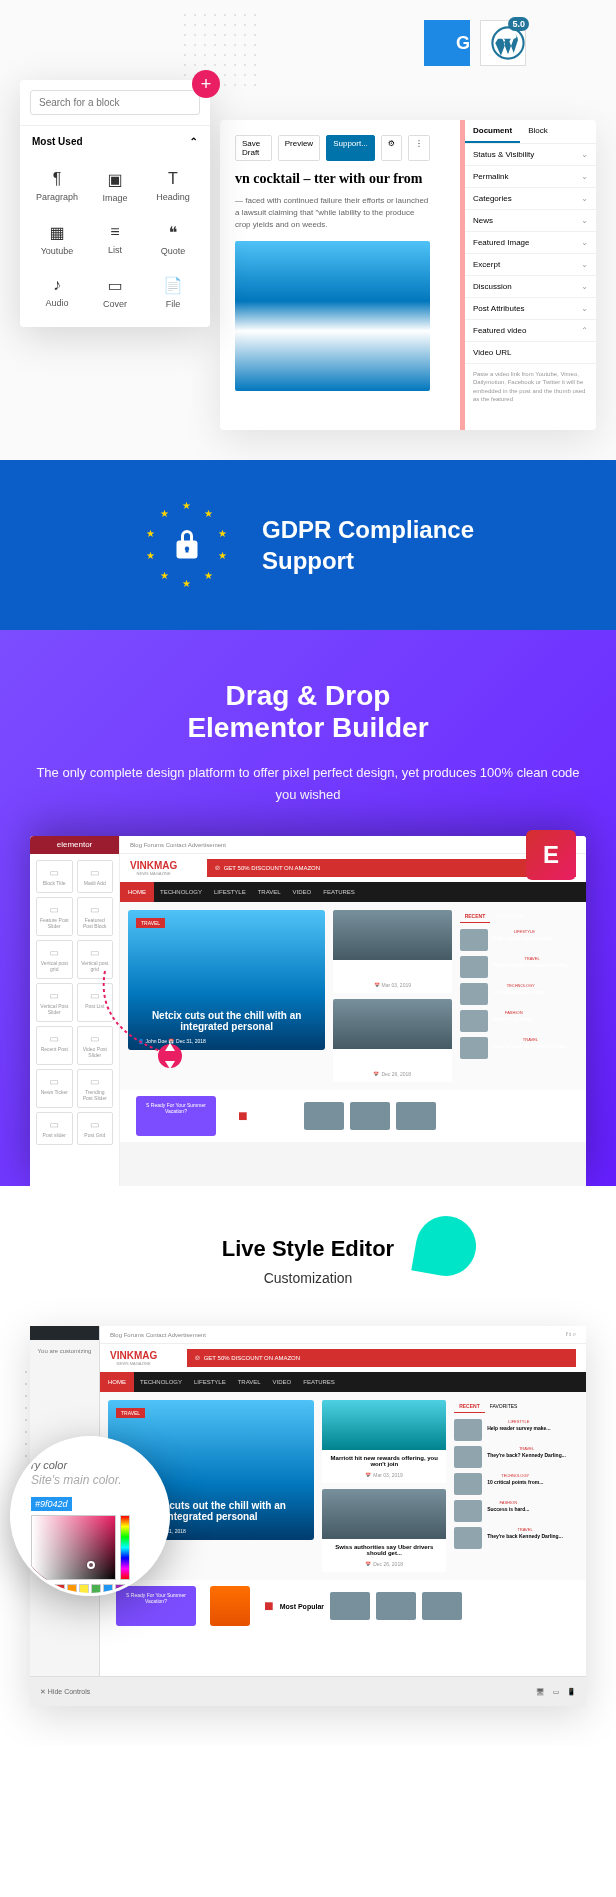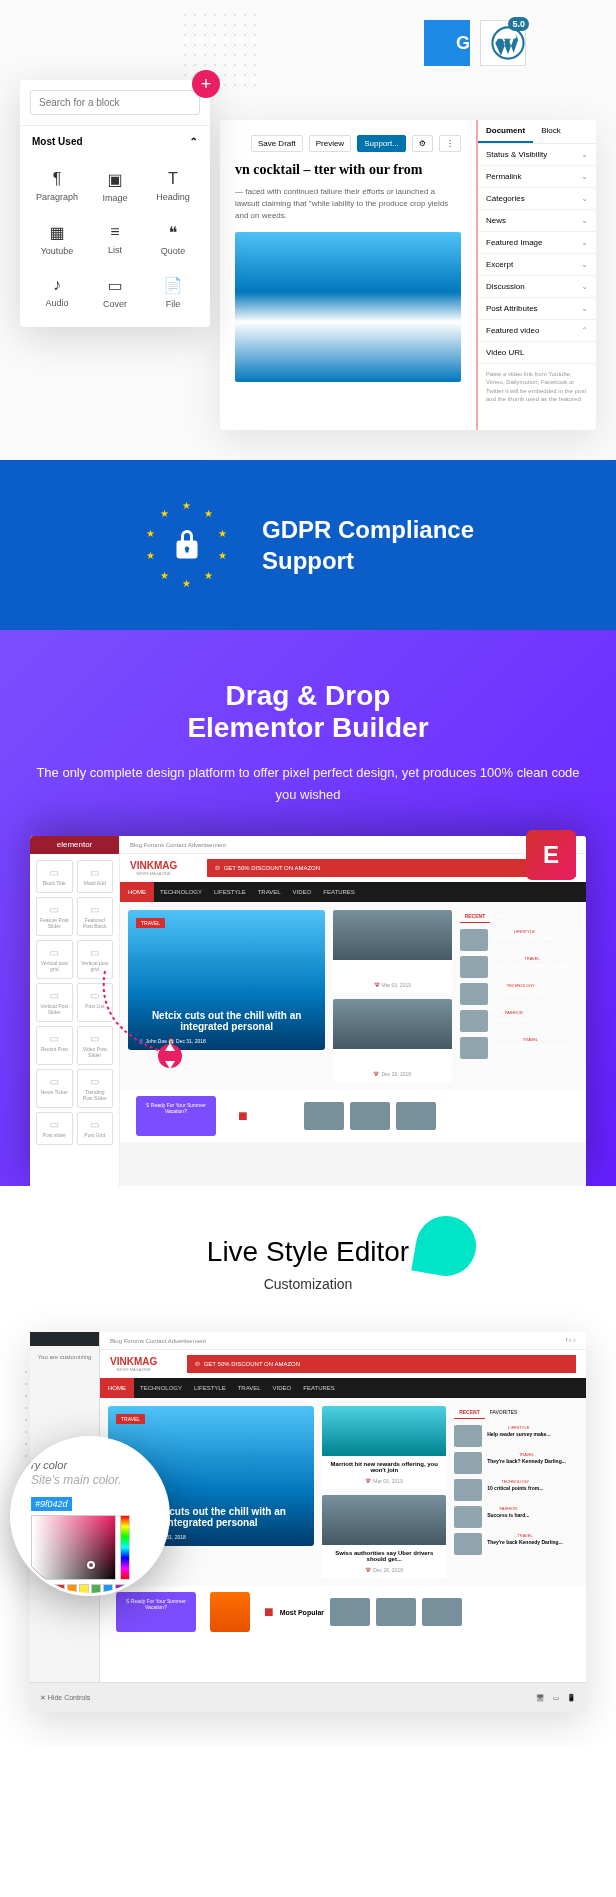--- a/index.html
+++ b/index.html
@@ -26,21 +26,21 @@
 .block-item .bi { font-size: 16px; display: block; margin-bottom: 4px; color: #333; }
 
 .editor-win { position: absolute; top: 120px; left: 220px; right: 20px; height: 310px; background: #fff; box-shadow: 0 10px 40px rgba(0,0,0,.1); border-radius: 4px; overflow: hidden; display: flex; }
 .editor-main { flex: 1; padding: 15px; }
 .editor-top { display: flex; justify-content: flex-end; gap: 6px; margin-bottom: 10px; }
 .editor-top .btn { font-size: 8px; padding: 3px 6px; border: 1px solid #ddd; border-radius: 2px; }
 .editor-top .pub { background: #0073aa; color: #fff; border-color: #0073aa; }
 .editor-title { font-size: 14px; font-weight: bold; font-family: Georgia, serif; margin-bottom: 8px; }
 .editor-text { font-size: 8px; color: #666; line-height: 1.5; margin-bottom: 10px; }
 .editor-img { width: 100%; height: 150px; background: linear-gradient(180deg, #4fc3f7 0%, #0277bd 40%, #fff 60%, #0277bd 100%); border-radius: 2px; position: relative; }
-.editor-side { width: 120px; border-left: 2px solid #fca5a5; font-size: 8px; }
+.editor-side { width: 136px; border-left: 5px solid #fca5a5; font-size: 8px; margin-left: 15px; }
 .side-tabs { display: flex; border-bottom: 1px solid #eee; }
 .side-tabs div { padding: 6px 8px; font-size: 8px; }
 .side-tabs .act { border-bottom: 2px solid #0073aa; font-weight: 600; }
 .side-row { padding: 6px 8px; border-bottom: 1px solid #f0f0f0; display: flex; justify-content: space-between; align-items: center; }
 .side-row .chev { font-size: 8px; color: #999; }
 .side-note { padding: 6px 8px; font-size: 6px; color: #999; line-height: 1.4; }
 
 
 .s2 { background: #0b5dc7; padding: 40px; display: flex; align-items: center; justify-content: center; gap: 30px; }
 .gdpr-icon { position: relative; width: 90px; height: 90px; }
@@ -92,21 +92,21 @@
 .mini .txt { font-size: 5px; font-weight: 600; }
 .mini .tag { font-size: 4px; color: #d32f2f; display: block; margin-bottom: 1px; }
 .pop-row { display: flex; padding: 6px 8px; gap: 6px; align-items: center; background: #fff; }
 .pop-label { font-size: 7px; font-weight: bold; }
 .pop-card { width: 40px; height: 28px; background: #78909c; border-radius: 2px; }
 .promo { width: 80px; height: 40px; background: #7c4dff; border-radius: 3px; margin: 6px 8px; color: #fff; font-size: 5px; padding: 6px; }
 
 
 .s4 { padding: 50px 0 0; text-align: center; background: #fff; position: relative; overflow: hidden; min-height: 560px; }
 .s4-shape { position: absolute; top: 30px; right: 140px; width: 60px; height: 60px; background: #00e5c7; border-radius: 50% 50% 50% 0; transform: rotate(10deg); z-index: 0; }
-.s4 h2 { font-size: 28px; font-weight: 400; position: relative; z-index: 1; }
+.s4 h2 { font-size: 22px; font-weight: 700; position: relative; z-index: 1; }
 .s4 .sub2 { font-size: 14px; margin-top: 8px; color: #333; position: relative; z-index: 1; }
 .s4-dots { position: absolute; top: 180px; left: 20px; width: 100px; height: 100px; background-image: radial-gradient(#ddd 1px, transparent 1px); background-size: 12px 12px; }
 .s4-shot { margin: 40px 30px 0; height: 380px; background: #fff; border-radius: 4px 4px 0 0; box-shadow: 0 10px 40px rgba(0,0,0,.15); position: relative; }
 .cust-side { position: absolute; left: 0; top: 0; bottom: 30px; width: 70px; background: #f5f5f5; border-right: 1px solid #ddd; }
 .cust-head { height: 14px; background: #23282d; }
 .cust-txt { padding: 8px 6px; font-size: 6px; color: #777; }
 .cust-main { position: absolute; left: 70px; top: 0; right: 0; bottom: 30px; overflow: hidden; }
 .cust-bar { position: absolute; bottom: 0; left: 0; right: 0; height: 30px; background: #eee; border-top: 1px solid #ddd; display: flex; align-items: center; padding: 0 10px; font-size: 7px; color: #666; gap: 8px; }
 
 .magnify { position: absolute; top: 250px; left: 10px; width: 160px; height: 160px; border-radius: 50%; background: #fff; box-shadow: 0 10px 40px rgba(0,0,0,.3); z-index: 20; overflow: hidden; border: 3px solid #fff; font-style: italic; }

